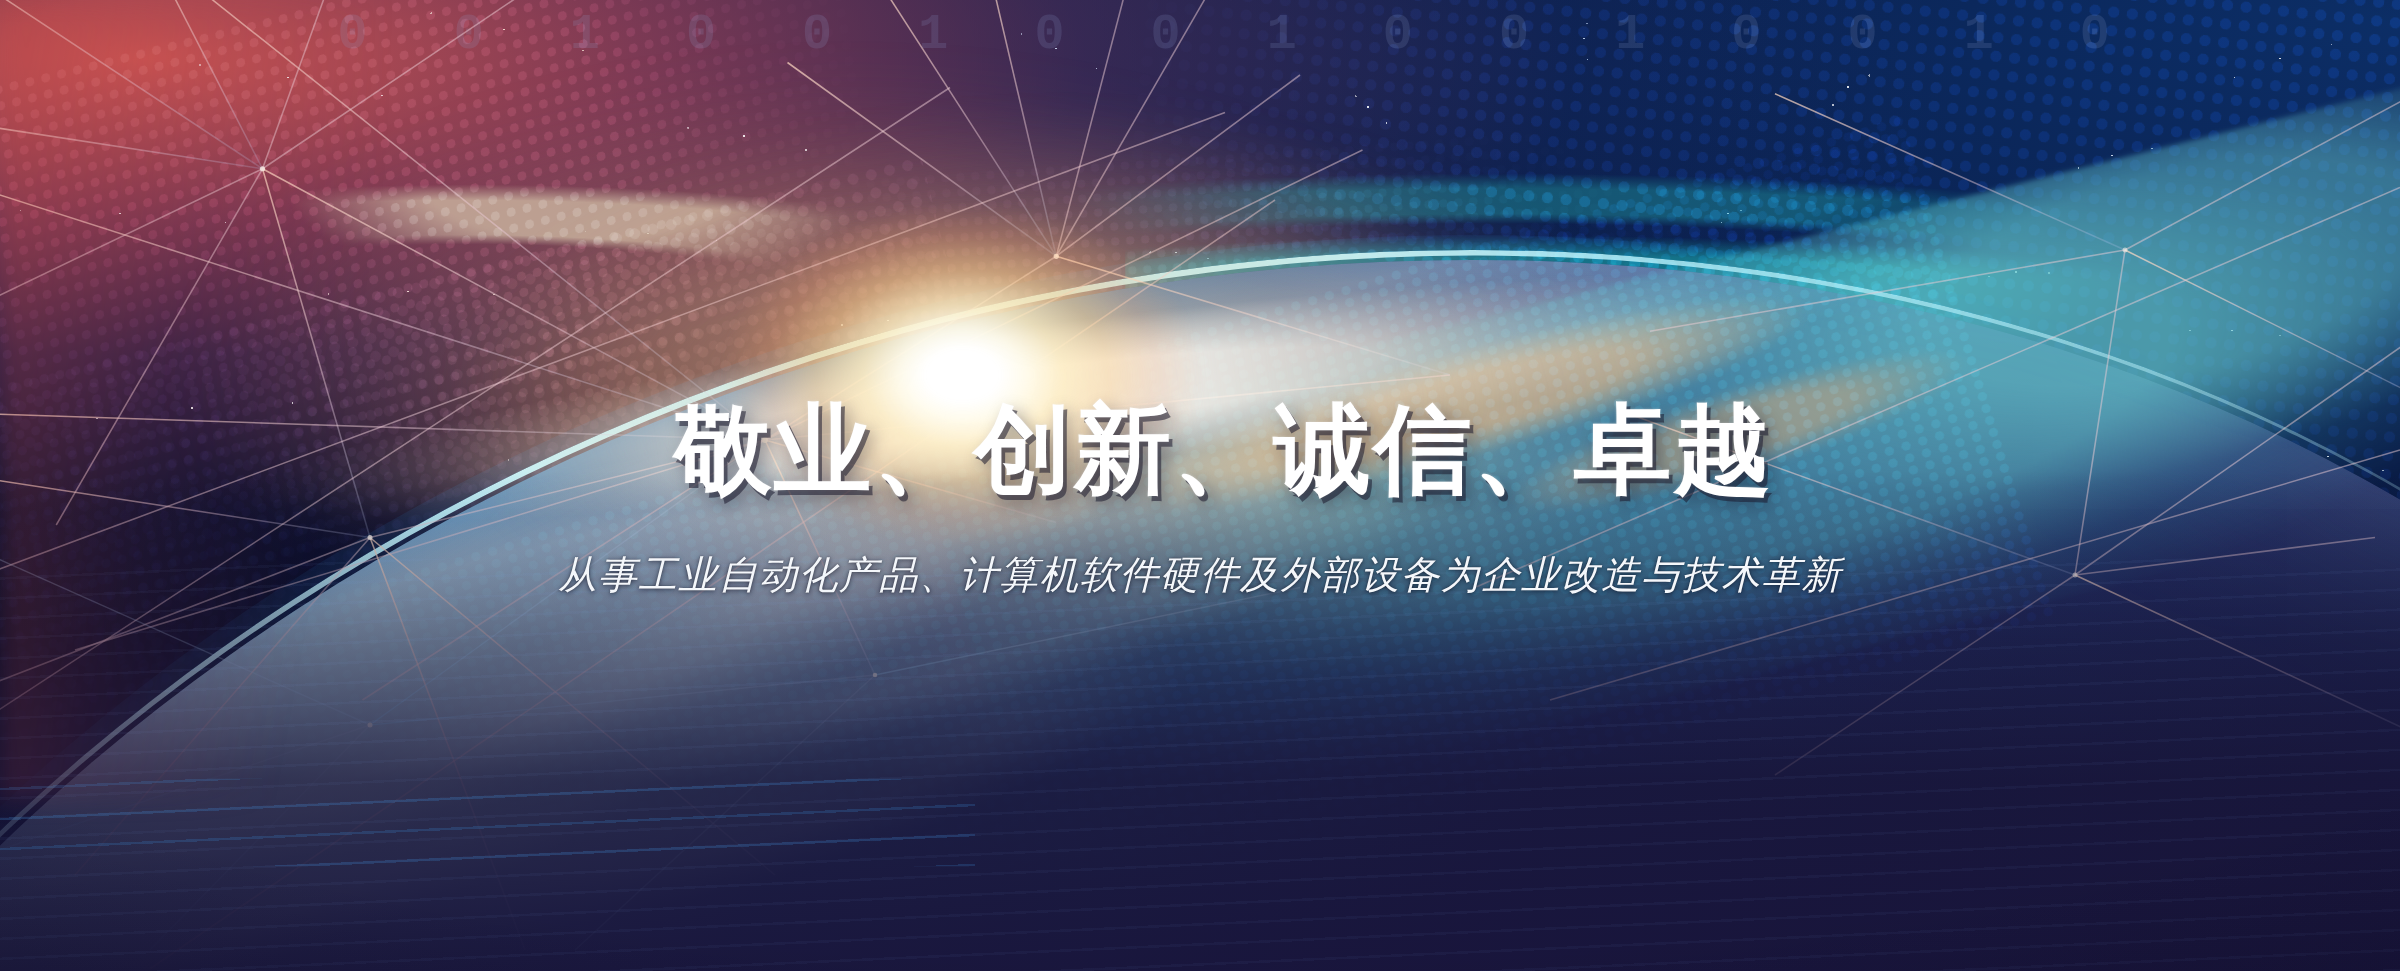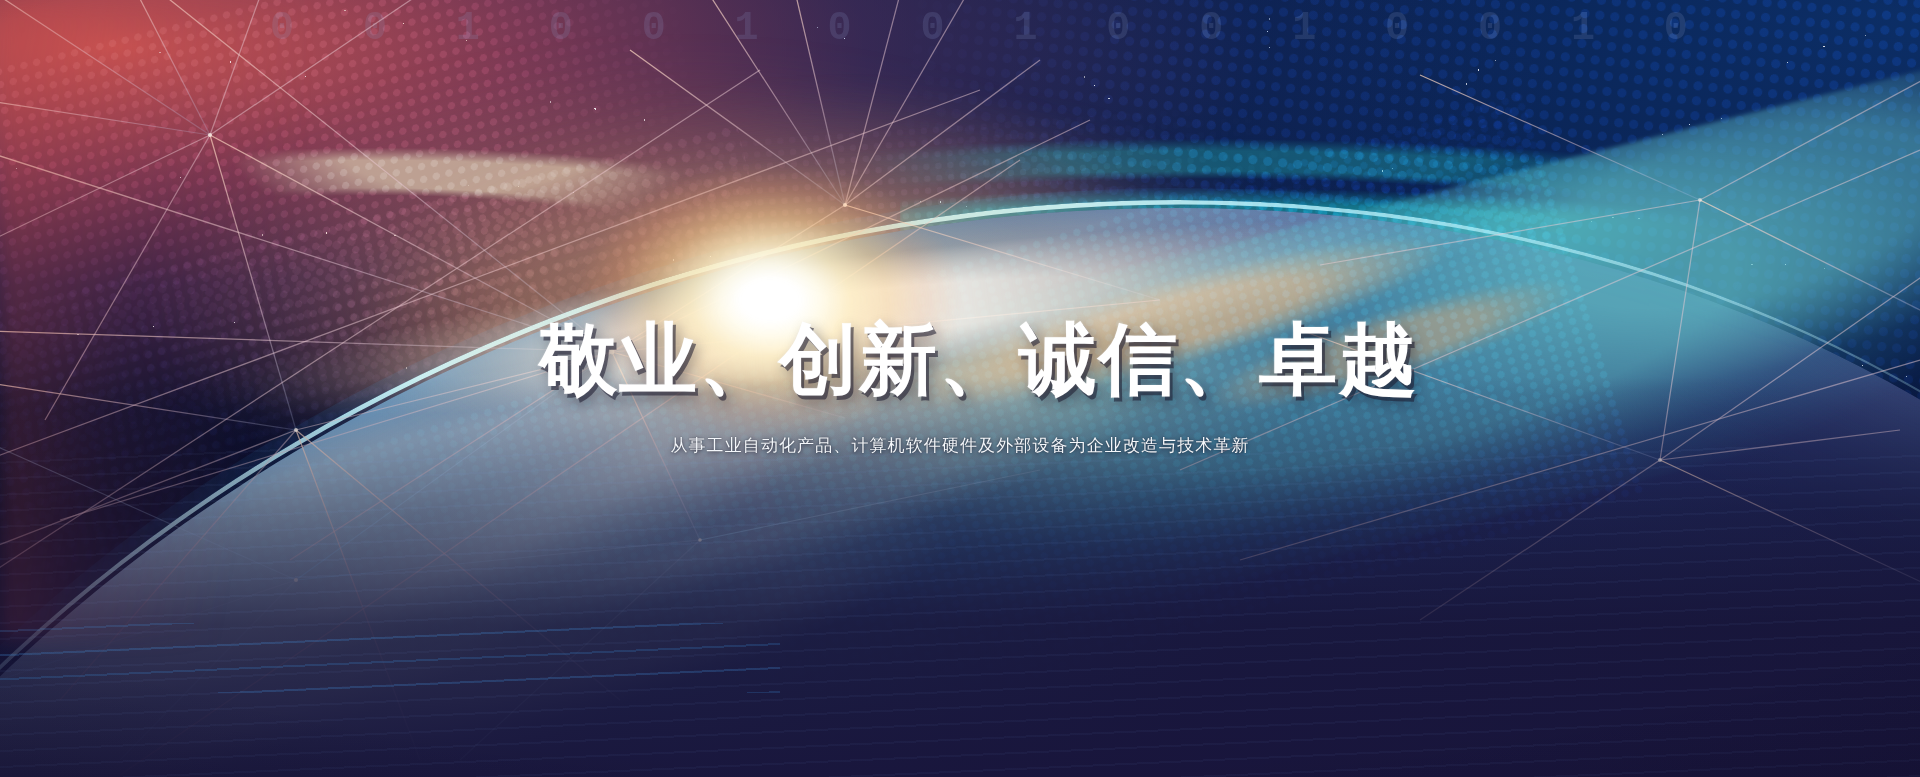--- a/index.html
+++ b/index.html
@@ -282,27 +282,28 @@
     line-height:1.06;
     text-shadow:
       3px 4px 0 rgba(28,26,46,.55),
       5px 7px 14px rgba(14,12,32,.42),
       0 0 2px rgba(255,255,255,.5);
     white-space:nowrap;
     margin-left:38px;
   }
   .sub {
     margin-top:28px;
-    font-size:17px;
+    font-size:31px;
     font-weight:400;
     color:#f4f7fb;
     letter-spacing:1.1px;
     line-height:1.98;
     text-shadow:0 1px 4px rgba(10,10,30,.70), 0 0 1px rgba(0,0,0,.5);
     white-space:nowrap;
+    font-style:italic;
   }
 </style>
 </head>
 <body>
 
 <div id="banner">
 
   <div class="layer bg-base"></div>
   <div class="layer warm-sky"></div>
 

